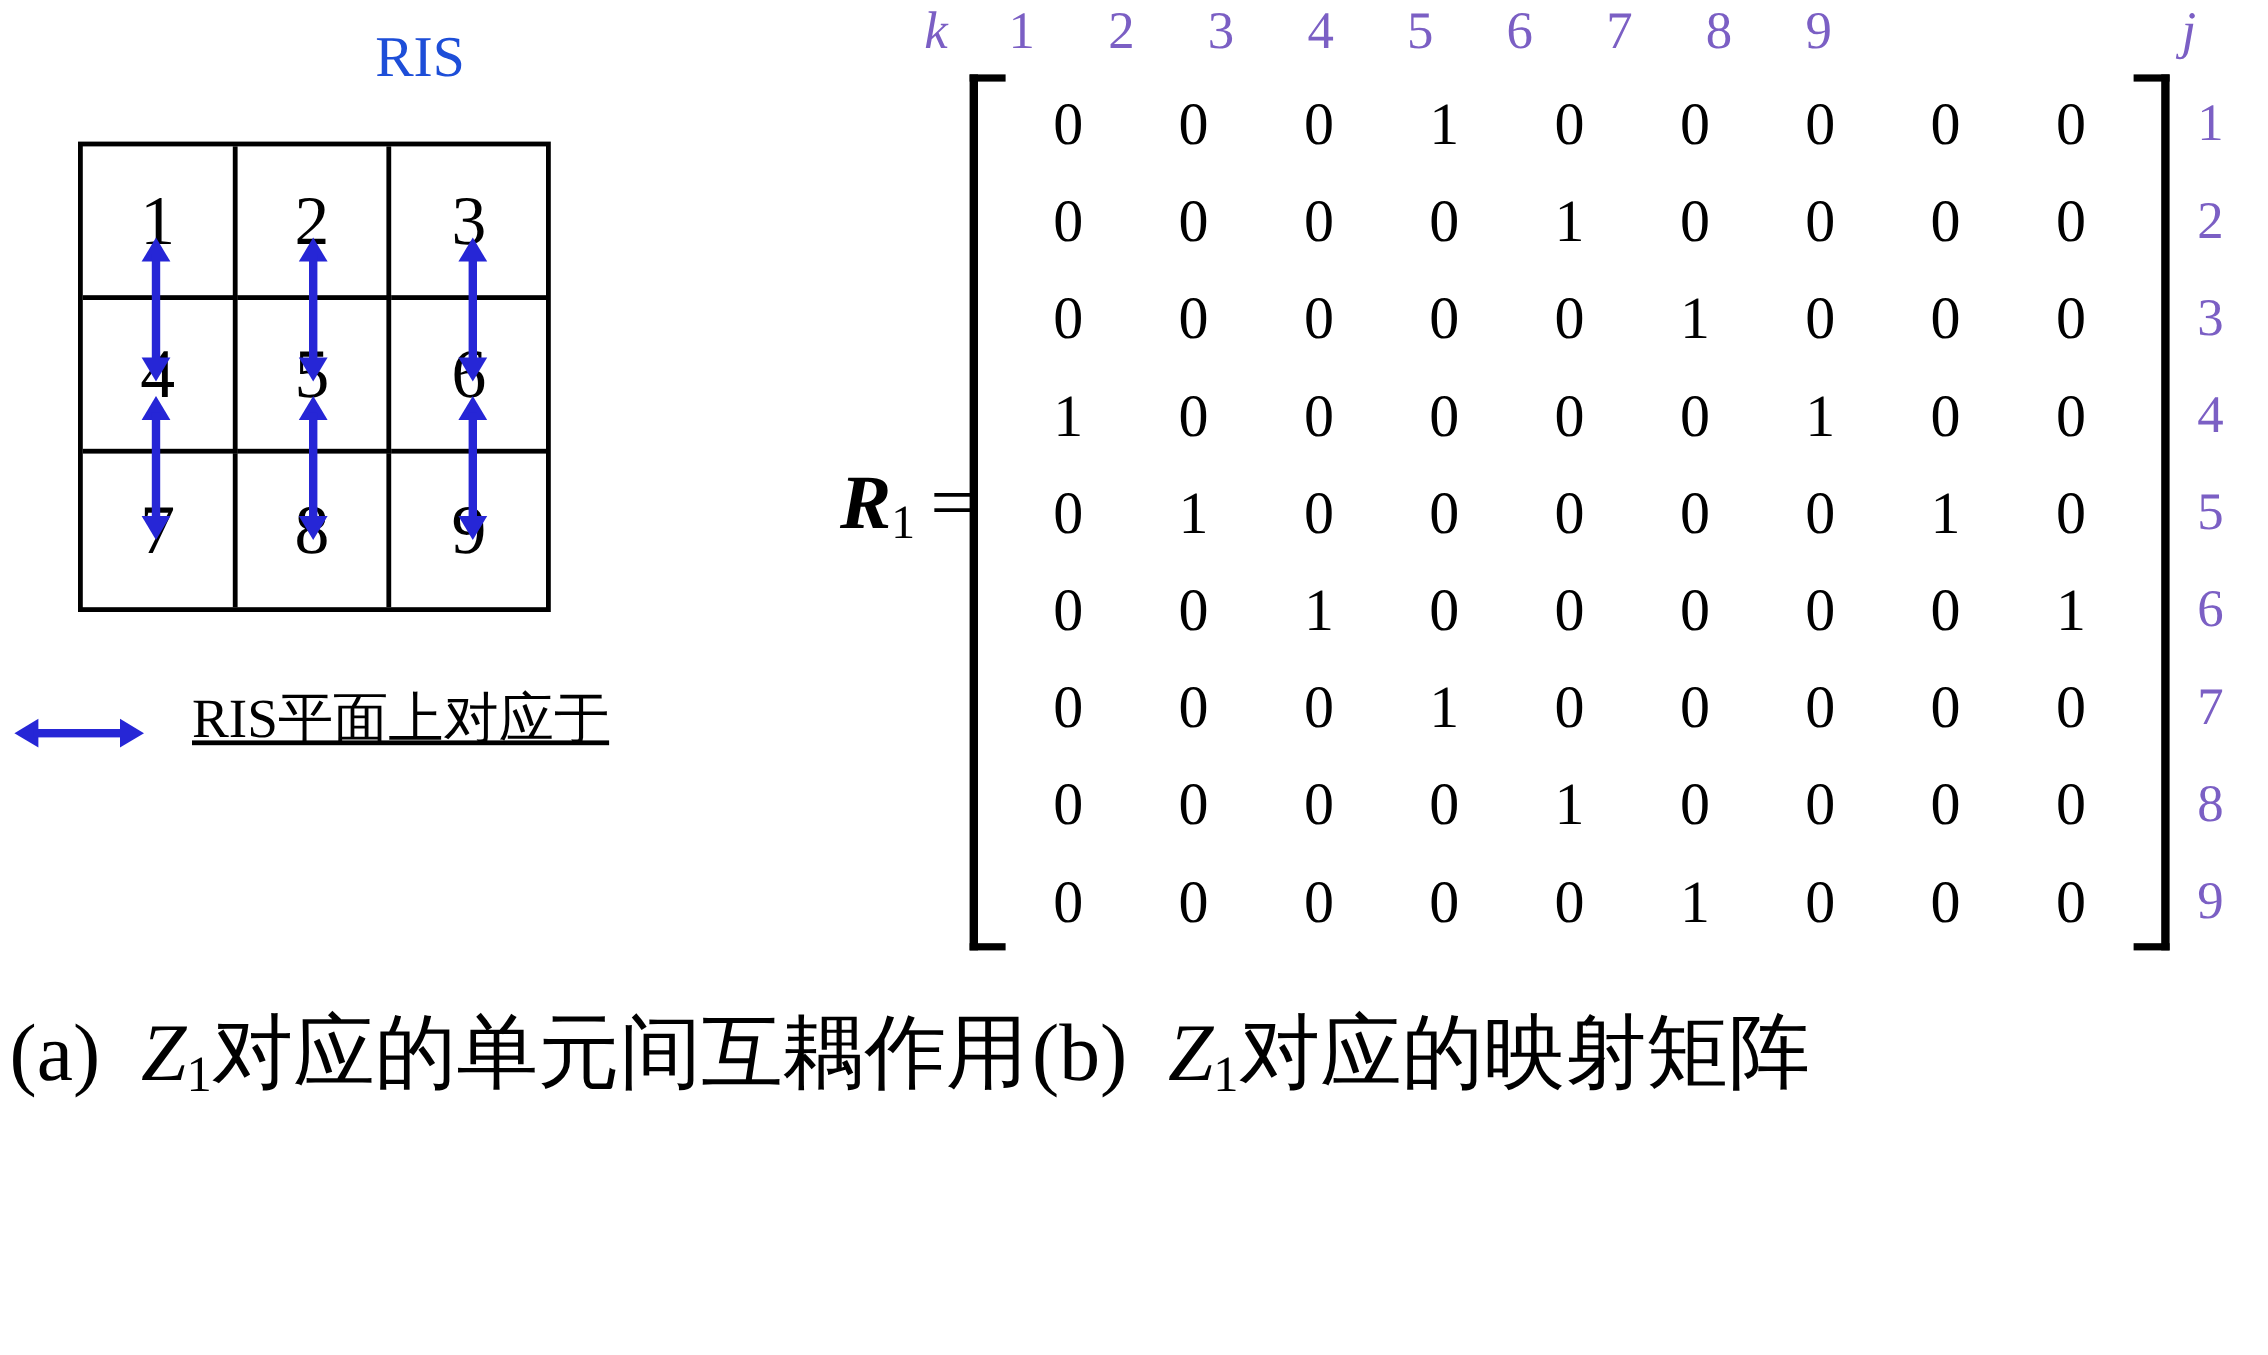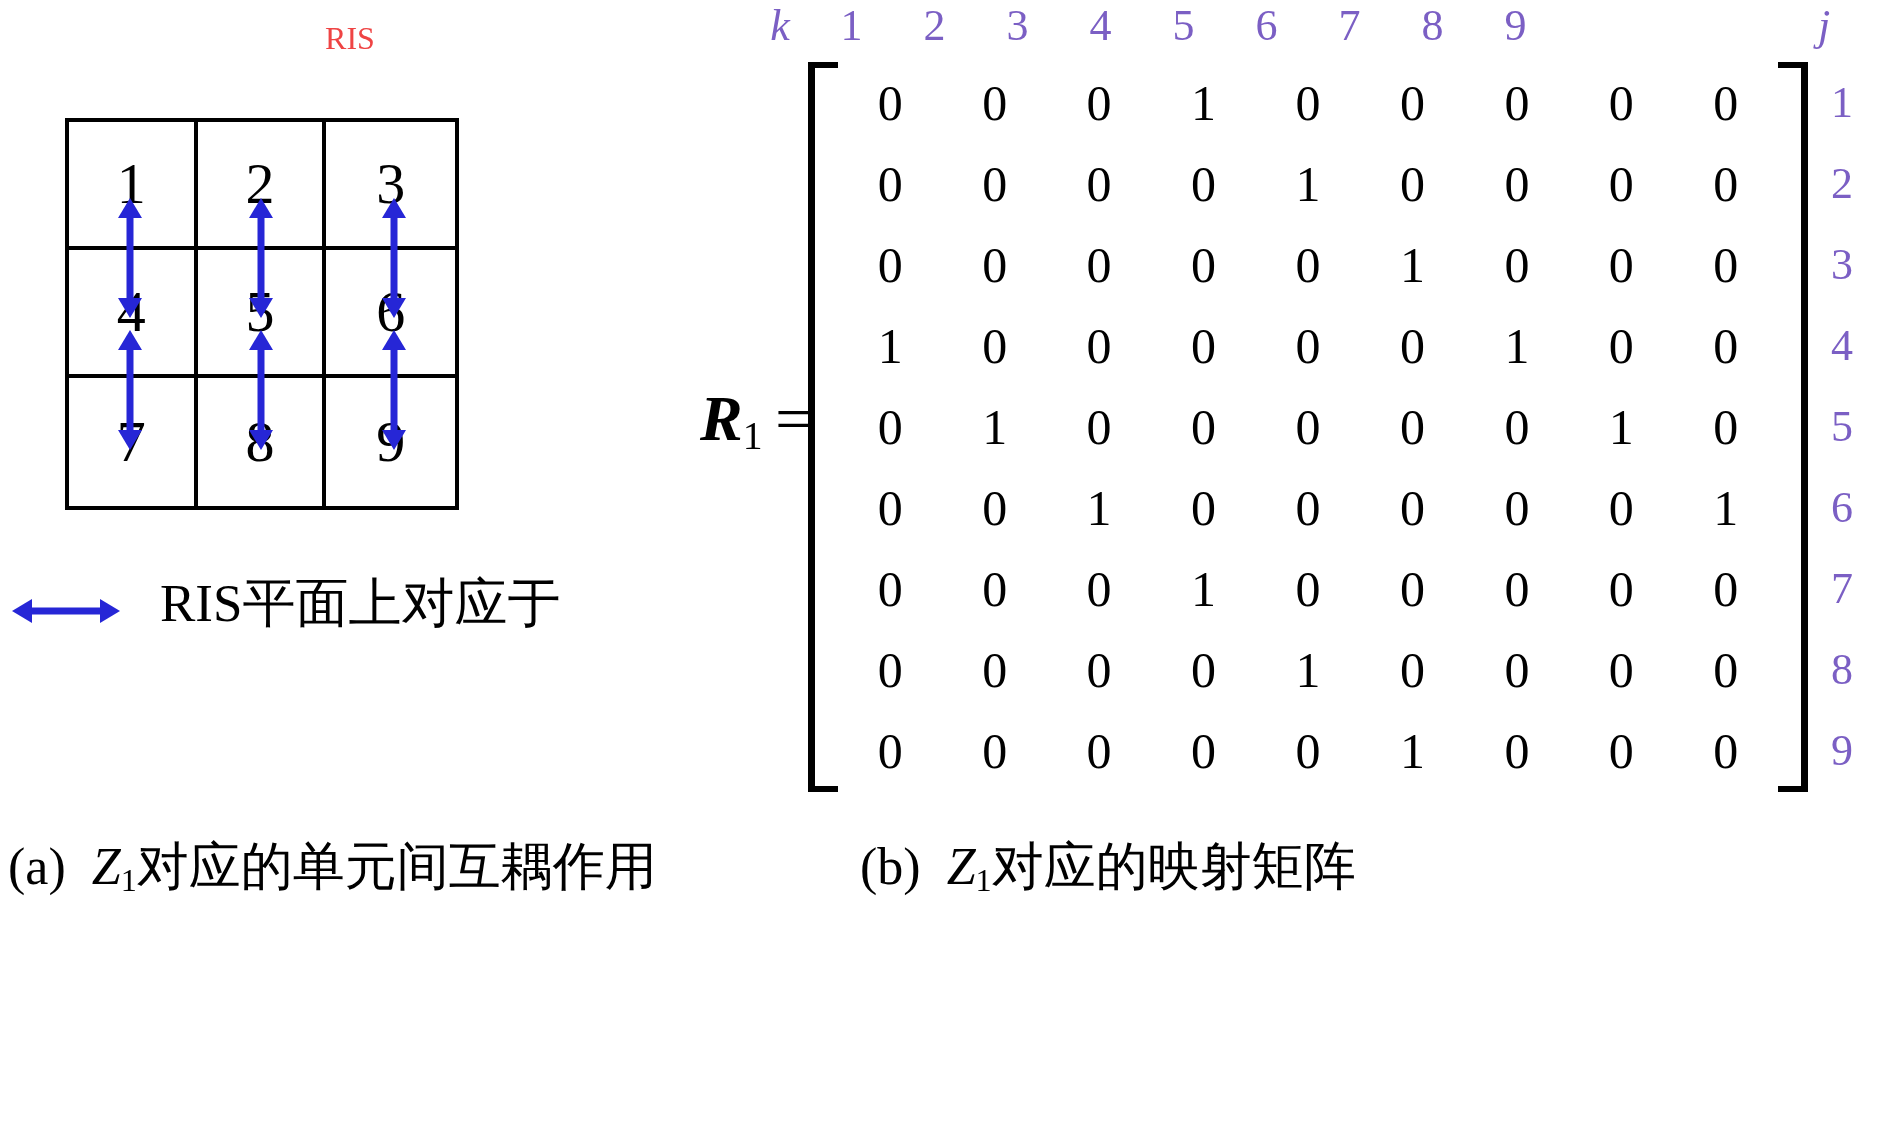--- a/index.html
+++ b/index.html
@@ -24,22 +24,22 @@
     width: 820px;
     height: 900px;
   }
 
   #ris-title {
     position: absolute;
     left: 200px;
     top: 20px;
     width: 300px;
     text-align: center;
-    font-size: 32px;
-    color: #ef4444;
+    font-size: 48px;
+    color: #1d4ed8;
     font-family: "Liberation Serif", serif;
   }
 
   #ris-grid {
     position: absolute;
     left: 65px;
     top: 118px;
     width: 394px;
     height: 392px;
     border: 4px solid #000000;
@@ -136,36 +136,37 @@
   #legend-arrow .head-right {
     right: 0;
     border-left: 20px solid #2626d6;
   }
 
   #legend-text {
     position: absolute;
     left: 160px;
     top: 570px;
     width: 520px;
-    font-size: 53px;
+    font-size: 46px;
     line-height: 1.28;
     font-family: "Liberation Serif", serif;
+    text-decoration: underline;
   }
   #legend-text .zsym {
     font-style: italic;
   }
   #legend-text sub, .sub {
     font-size: 0.62em;
     vertical-align: -0.22em;
   }
 
   
   .caption {
     position: absolute;
-    font-size: 52px;
+    font-size: 68px;
     font-family: "Liberation Serif", serif;
     white-space: nowrap;
   }
   #caption-a { left: 8px; top: 832px; }
   #caption-b { left: 860px; top: 832px; }
   .caption .italic { font-style: italic; }
 
   
   #panel-b {
     position: absolute;

